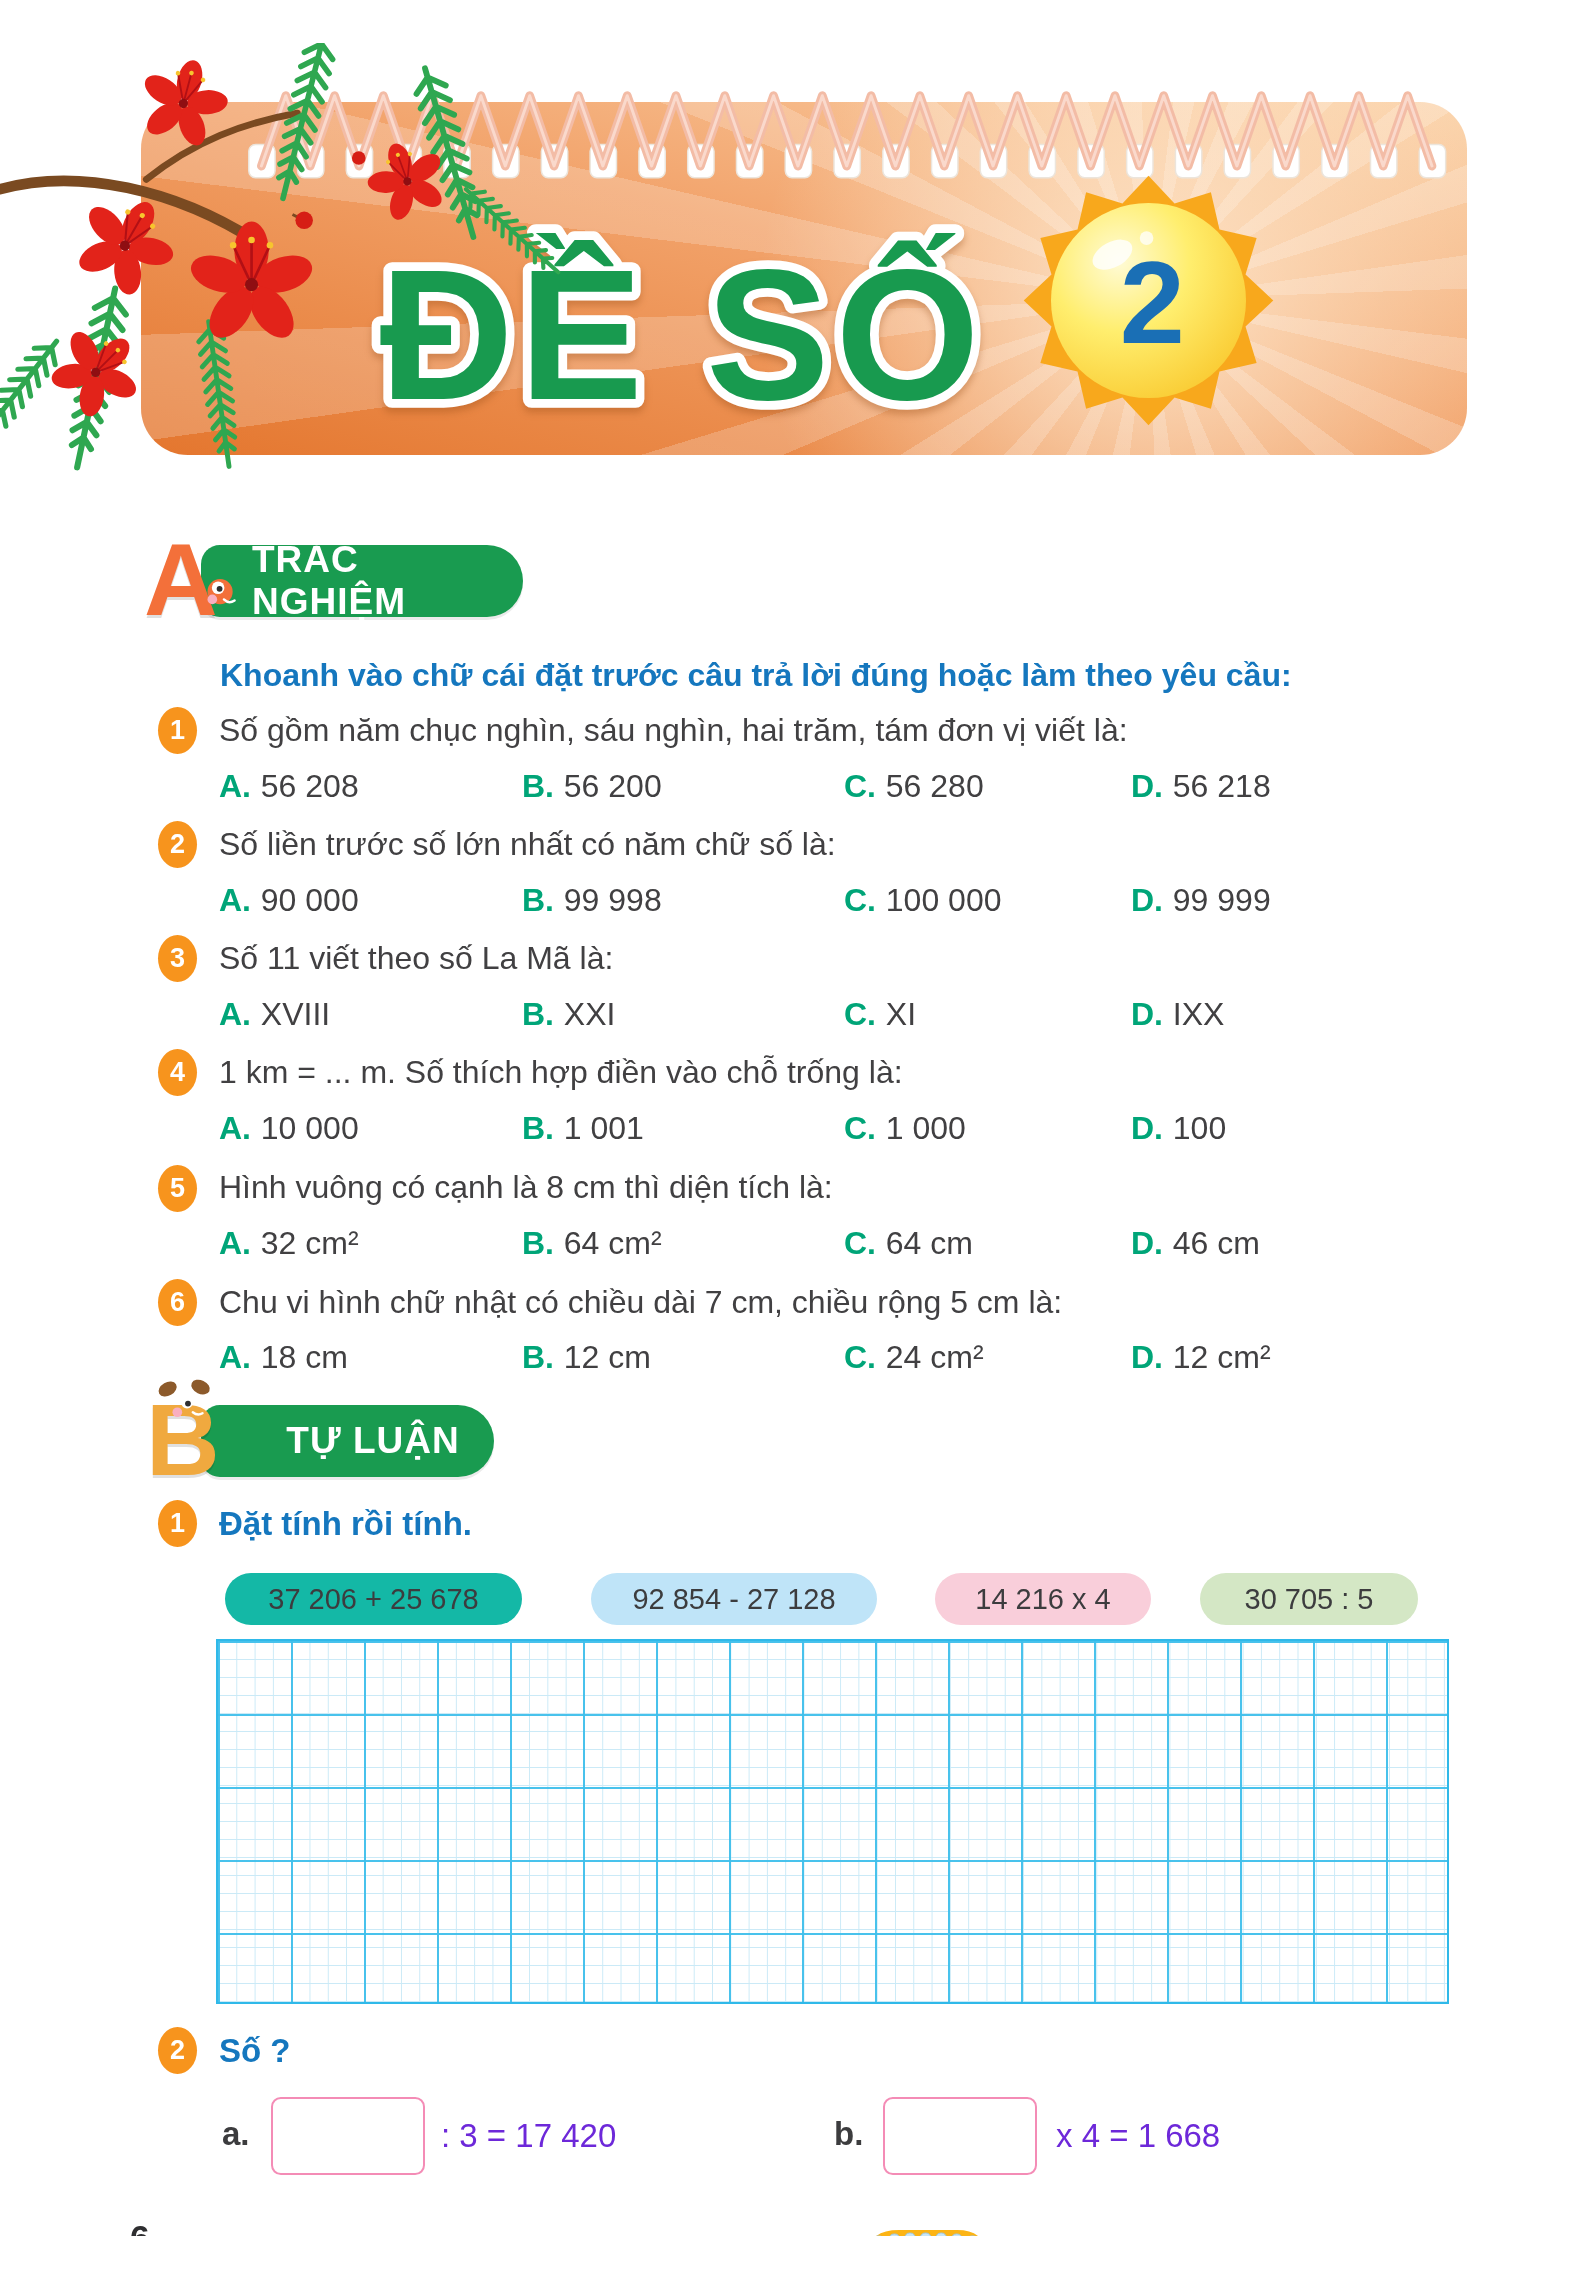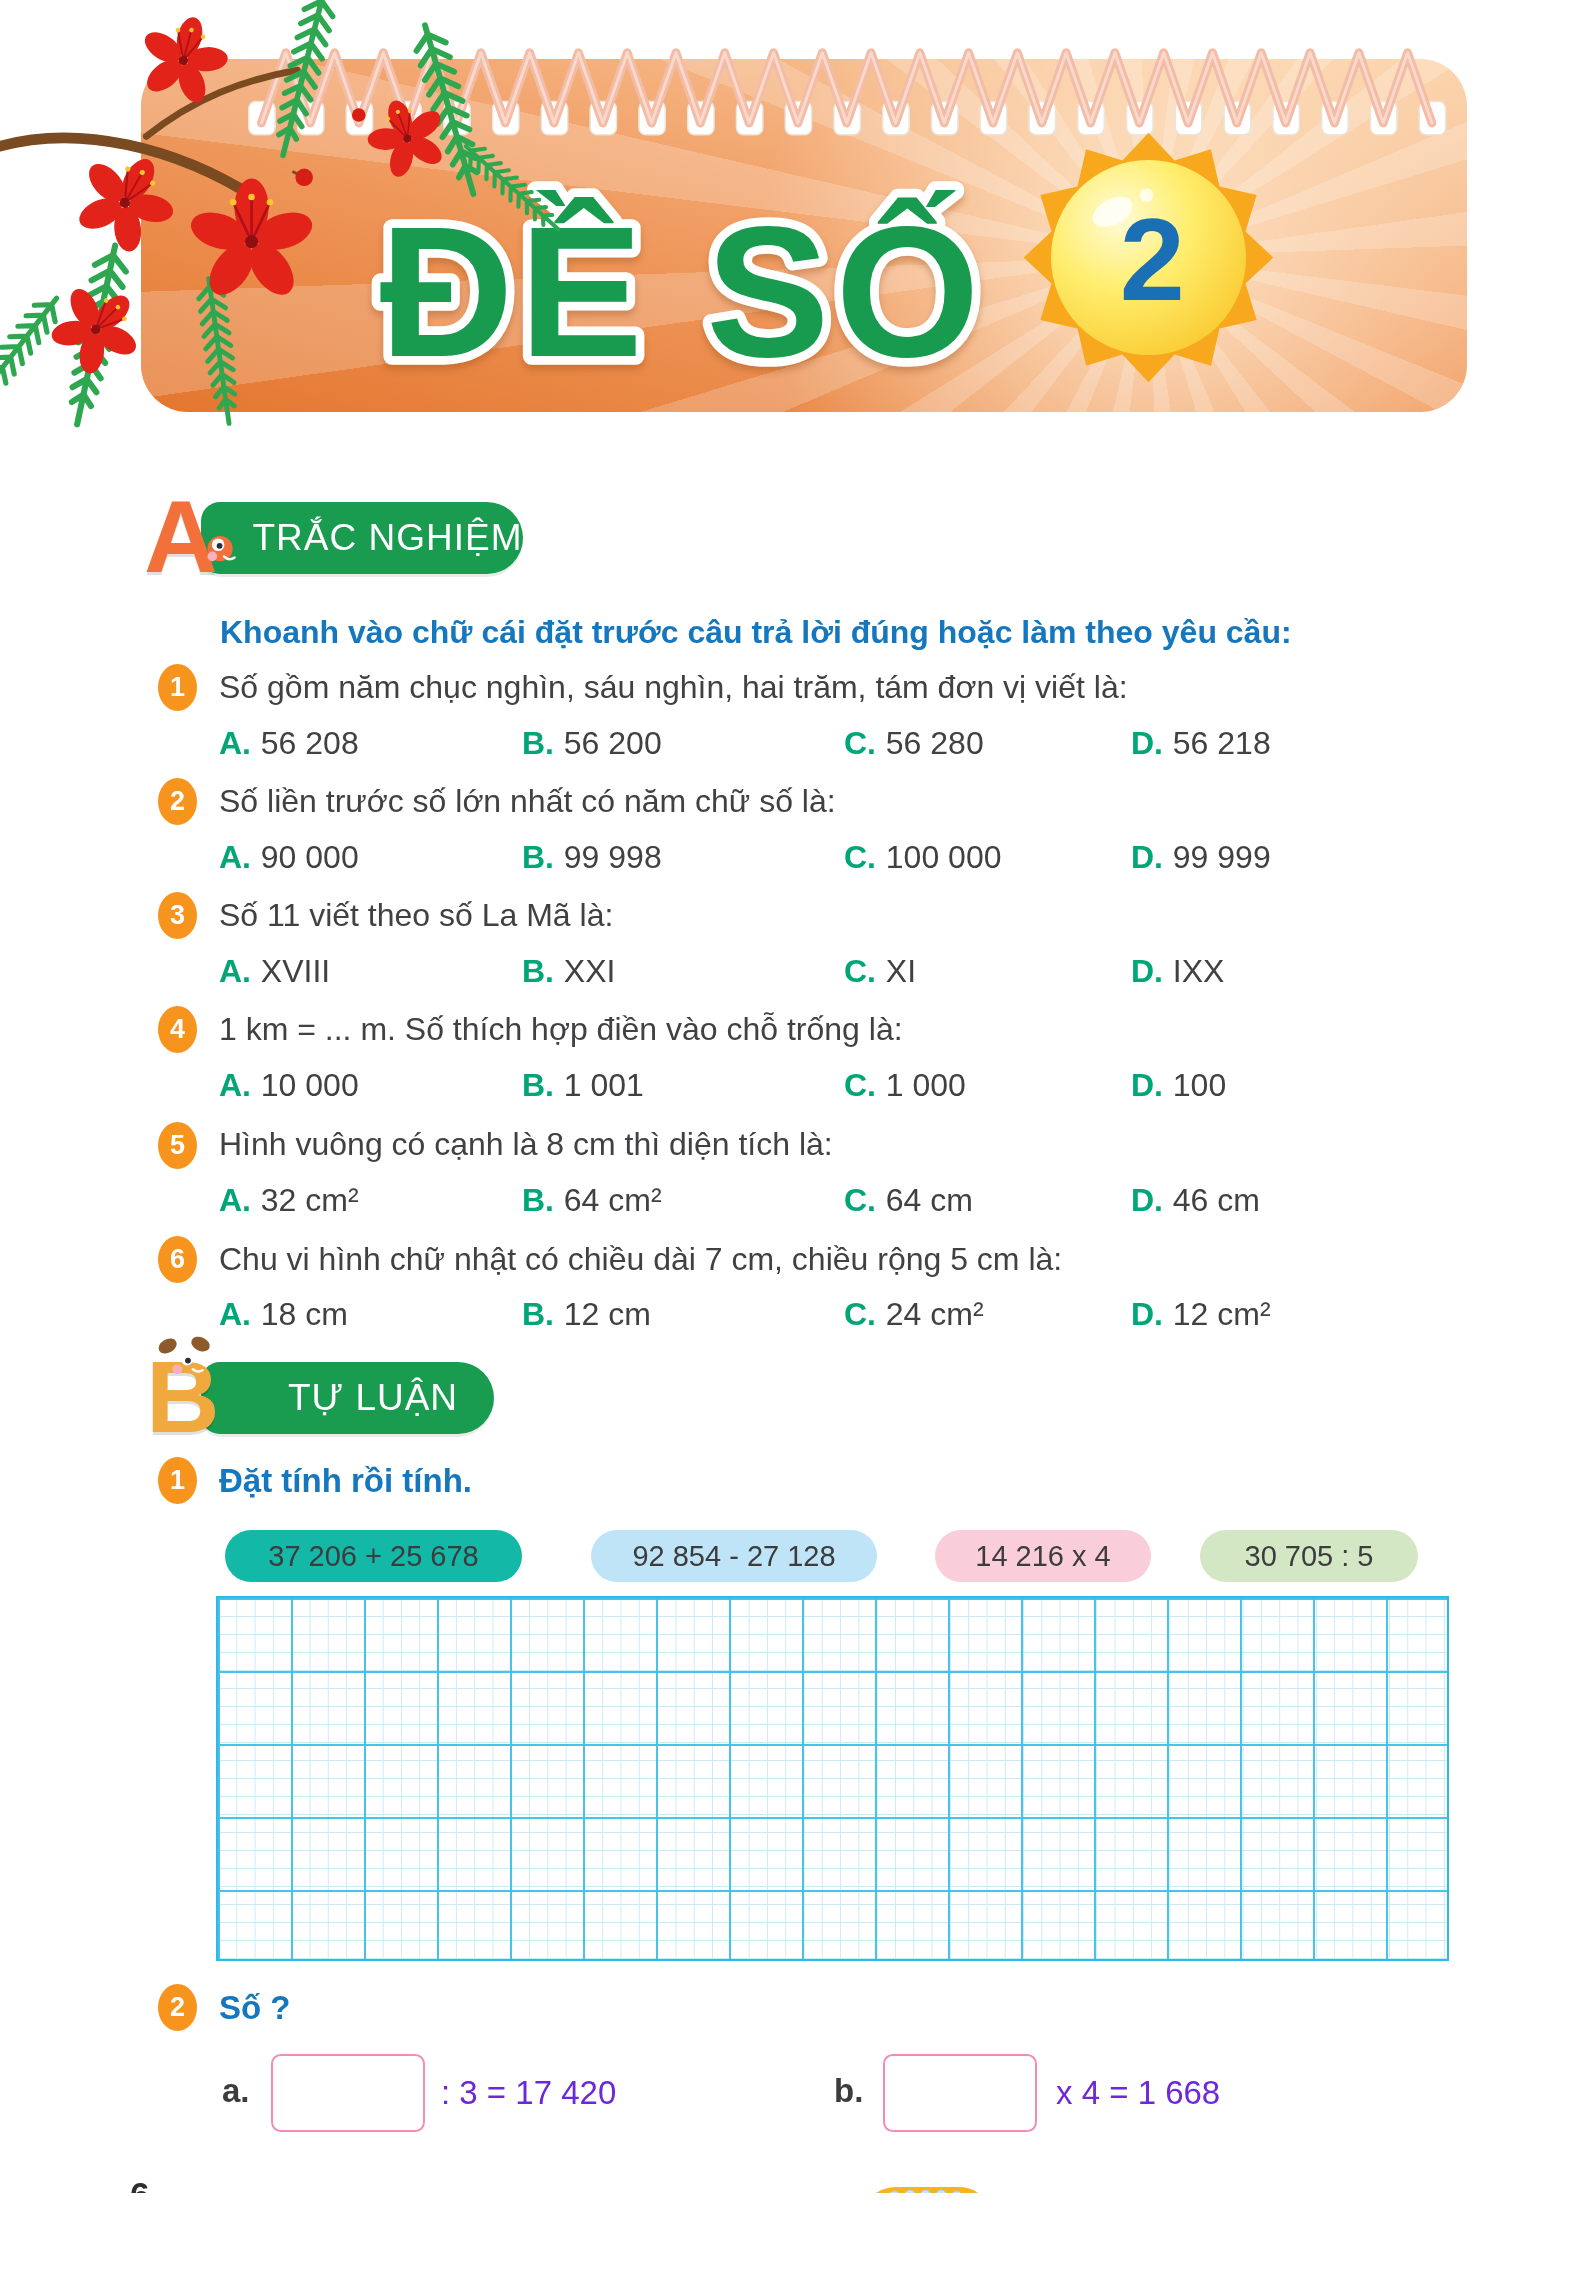--- a/index.html
+++ b/index.html
@@ -1,19 +1,19 @@
 <!DOCTYPE html>
 <html><head>
 <meta charset="utf-8">
 <style>
   * { margin:0; padding:0; box-sizing:border-box; }
   html,body { background:#ffffff; }
   .page {
     position:relative; width:1590px; height:2193px; overflow:hidden;
-    background:#ffffff; font-family:"Liberation Sans","DejaVu Sans",sans-serif; color:#414042;
+    background:#ffffff; font-family:"Liberation Sans","DejaVu Sans",sans-serif; color:#414042;margin-top:43px;
   }
   svg { overflow:visible; }
 
   
   .banner {
     position:absolute; left:141px; top:59px; width:1326px; height:353px;
     border-radius:47px;
     background:
       radial-gradient(circle at 76% 56%, rgba(255,238,214,.85) 0%, rgba(255,238,214,0) 38%),
       linear-gradient(to top right, #E4762E 0%, #F2A36B 55%, #FBD4AC 100%);
@@ -40,21 +40,21 @@
   
   .sec-letter {
     position:absolute; font-weight:bold; font-size:102px; line-height:1;
     text-shadow:0 2.9px 0 rgba(0,0,0,.12);
   }
   .sec-letter.a { left:144px; top:486px; color:#F3703A; }
   .sec-letter.b { left:146px; top:1346px; color:#F0A93F; }
   .sec-pill {
     position:absolute; height:72px; background:#199B50; border-radius:21.5px 41px 41px 21.5px;
     display:flex; align-items:center; justify-content:center;
-    color:#fff; font-weight:normal; font-size:37px; letter-spacing:1px;
+    color:#fff; font-weight:bold; font-size:37px; letter-spacing:1px;
     box-shadow:0 2.9px 0 rgba(0,0,0,.08);
   }
   .sec-pill.a { left:201px; top:502px; width:322px; padding-left:51px; }
   .sec-pill.b { left:201px; top:1362px; width:293px; padding-left:51px; }
   .face-svg { position:absolute; width:62px; height:55px; }
 
   
   .instruction {
     position:absolute; left:220px; top:614px; width:1229px;
     color:#1577BE; font-weight:bold; font-size:32px;

